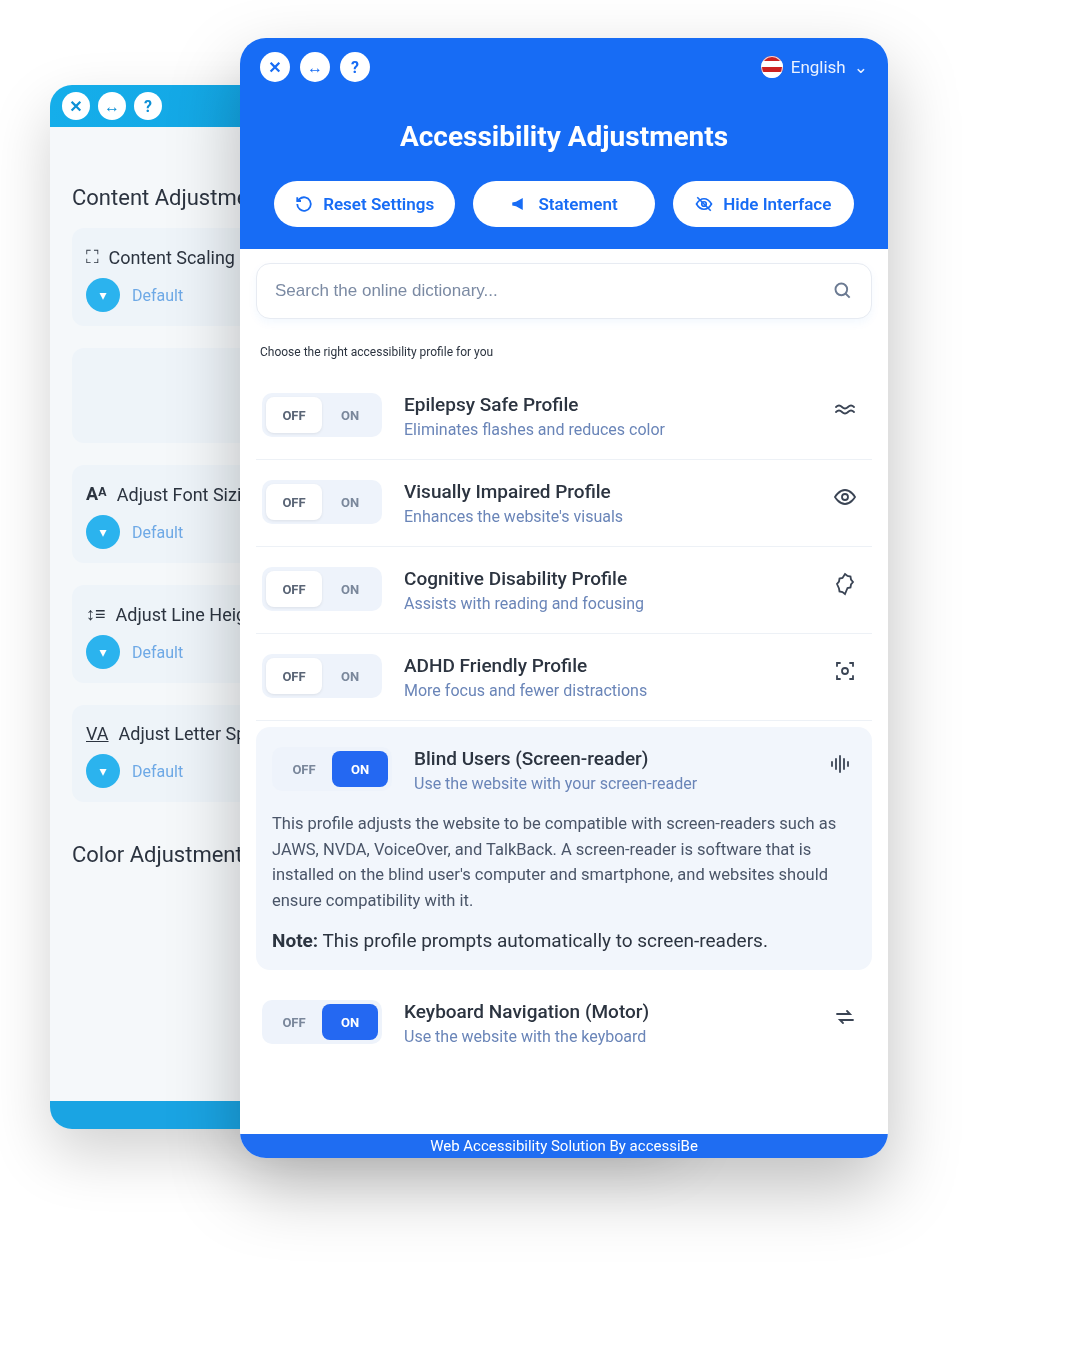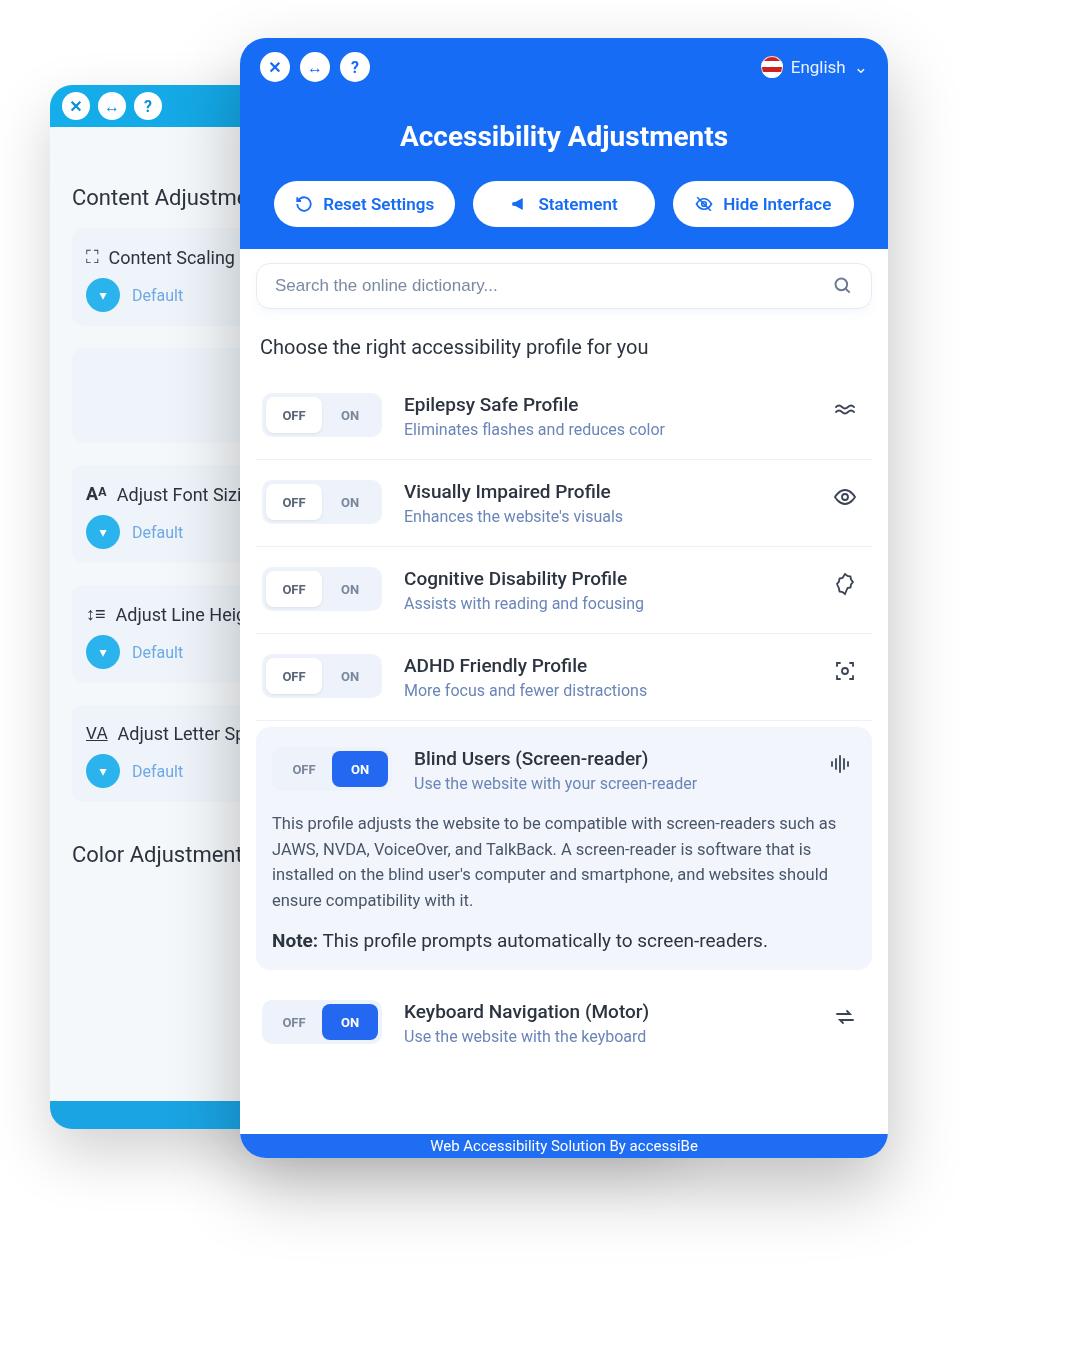--- a/index.html
+++ b/index.html
@@ -91,30 +91,30 @@
     border-radius: 999px; height:46px;
     display:flex; align-items:center; justify-content:center; gap:10px;
     font-size:17px; font-weight:600; flex:1;
   }
   .pill svg, .pill .ic { width:18px; height:18px; }
 
   .content { padding: 0 16px 0 16px; }
   .search-card {
     margin-top: 14px;
     background:#fff; border:1px solid #e7ebf2; border-radius:14px;
-    display:flex; align-items:center; padding:0 18px; height:46px;
+    display:flex; align-items:center; padding:0 18px; height:56px;
     box-shadow: 0 4px 10px rgba(23,108,245,.05);
   }
   .search-card input {
     flex:1; border:none; outline:none; font-size:17px; color:#2c3440;
   }
   .search-card input::placeholder { color:#7b8aa3; }
   .mag { color:#6b7a92; font-size:20px; }
 
-  .section-title { font-size:20px; color:#2c3440; margin:26px 4px 14px; }
+  .section-title { font-size:12px; color:#2c3440; margin:26px 4px 14px; }
 
   .profiles { display:flex; flex-direction:column; }
   .profile {
     display:flex; align-items:flex-start; gap:22px;
     padding: 20px 10px 20px 6px;
     border-bottom:1px solid #edf1f6;
   }
   .profile:last-child { border-bottom:none; }
 
   .toggle {
@@ -203,21 +203,21 @@
             <span>Adjust Line Height</span>
           </div>
           <div class="pill-row">
             <div class="chev-btn chev-down"></div>
             <span class="default-label">Default</span>
           </div>
         </div>
 
         <div class="card">
           <div class="row1">
-            <span style="text-decoration:underline;font-family:Liberation Mono, monospace;">VA</span>
+            <span style="text-decoration:underline;">VA</span>
             <span>Adjust Letter Spacing</span>
           </div>
           <div class="pill-row">
             <div class="chev-btn chev-down"></div>
             <span class="default-label">Default</span>
           </div>
         </div>
       </div>
 
       <div class="back-title" style="margin-top:40px;">Color Adjustments</div>

